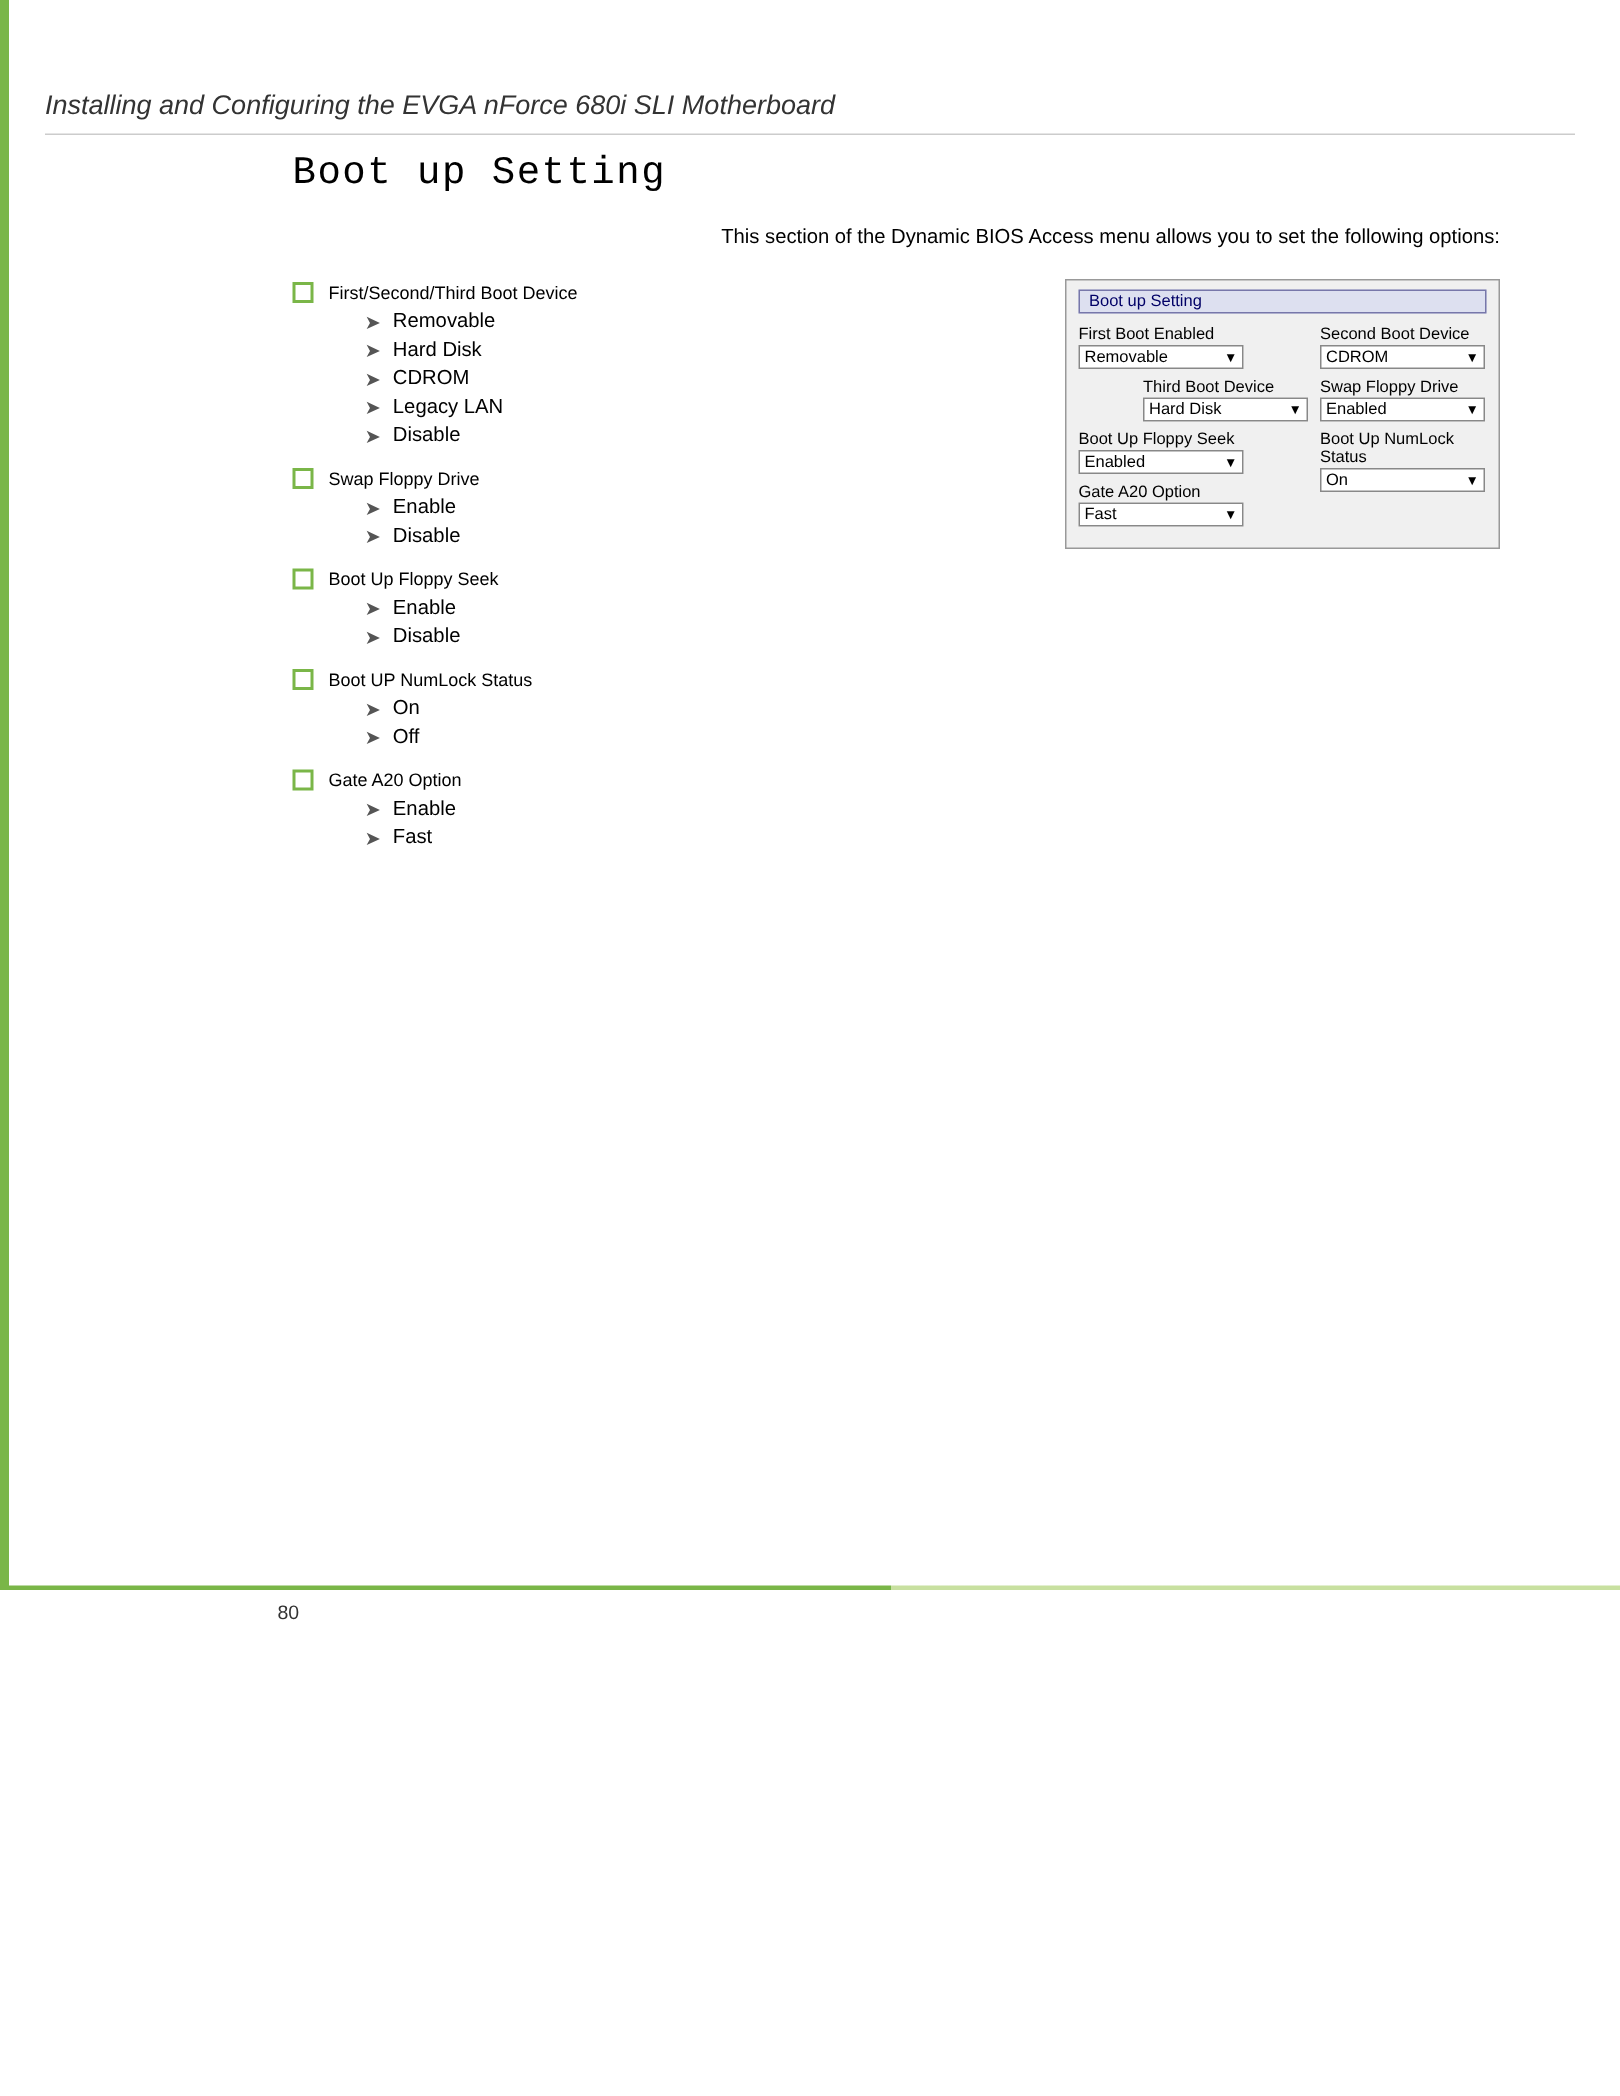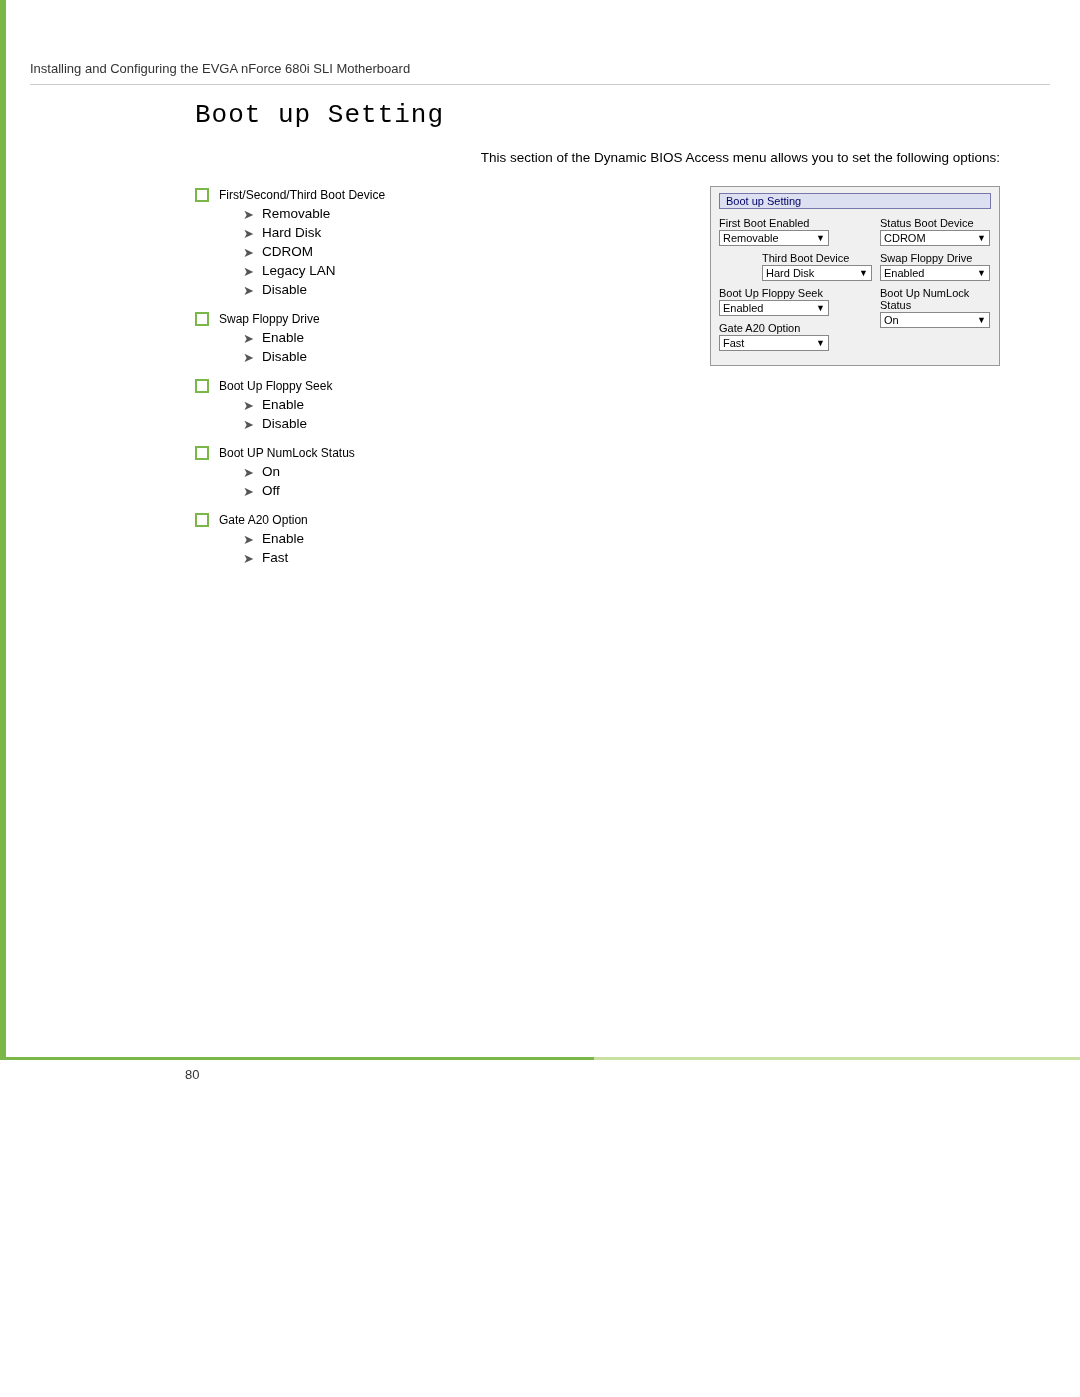--- a/index.html
+++ b/index.html
@@ -35,22 +35,23 @@
     .header {
       position: absolute;
       top: 60px;
       left: 30px;
       right: 30px;
       border-bottom: 1px solid #cccccc;
       padding-bottom: 8px;
     }
 
     .header-text {
-      font-size: 13px;
+      font-size: 18px;
       color: #333333;
+      font-style: italic;
     }
 
     
     .main-content {
       position: absolute;
       top: 100px;
       left: 195px;
       right: 80px;
     }
 
@@ -297,21 +298,21 @@
                 <div style="display:flex; align-items:center; background:#fff; border:1px solid #888; padding:1px 3px; font-size:11px; justify-content:space-between; width:110px;">
                   <span>Fast</span>
                   <span style="font-size:9px;">▼</span>
                 </div>
               </div>
             </div>
 
             <div>
 
               <div class="panel-row">
-                <div class="panel-label">Status Boot Device</div>
+                <div class="panel-label">Second Boot Device</div>
                 <div style="display:flex; align-items:center; background:#fff; border:1px solid #888; padding:1px 3px; font-size:11px; justify-content:space-between; width:110px;">
                   <span>CDROM</span>
                   <span style="font-size:9px;">▼</span>
                 </div>
               </div>
 
               <div class="panel-row" style="margin-top:6px;">
                 <div class="panel-label">Swap Floppy Drive</div>
                 <div style="display:flex; align-items:center; background:#fff; border:1px solid #888; padding:1px 3px; font-size:11px; justify-content:space-between; width:110px;">
                   <span>Enabled</span>

